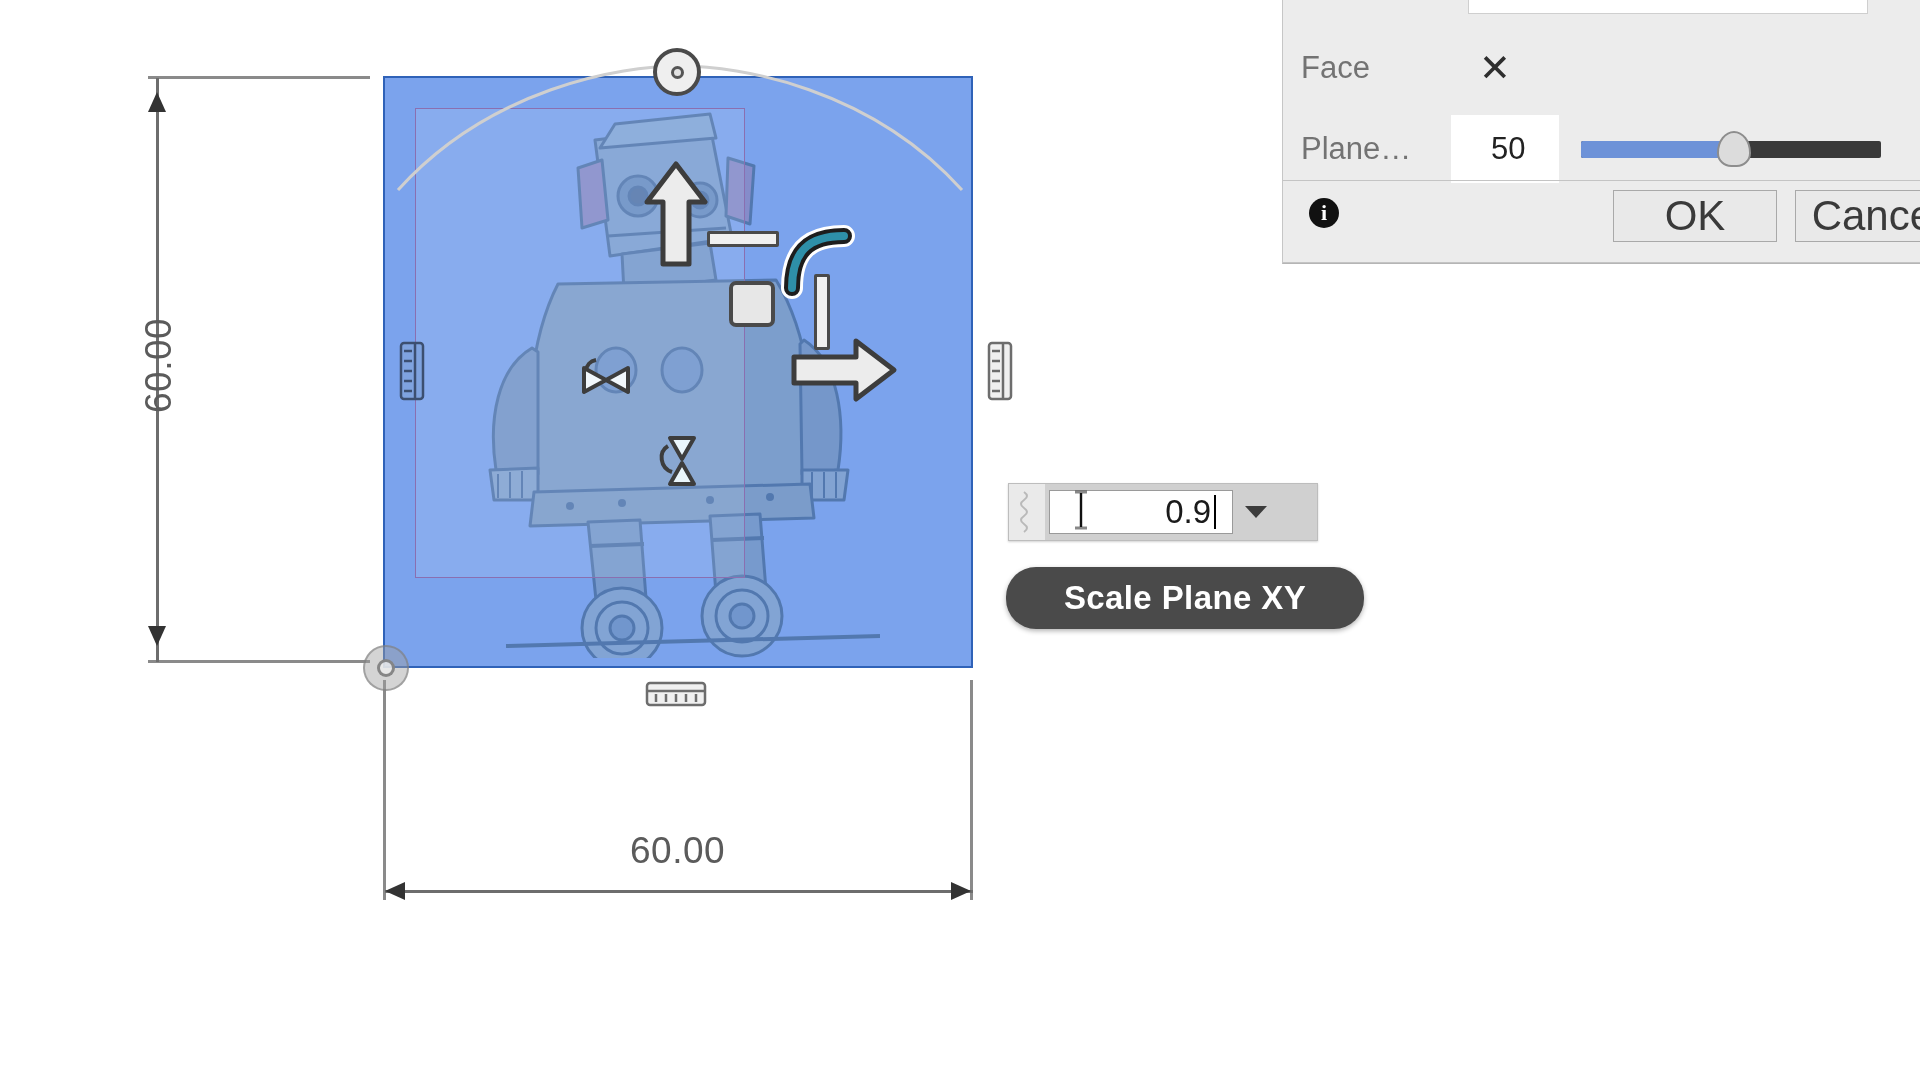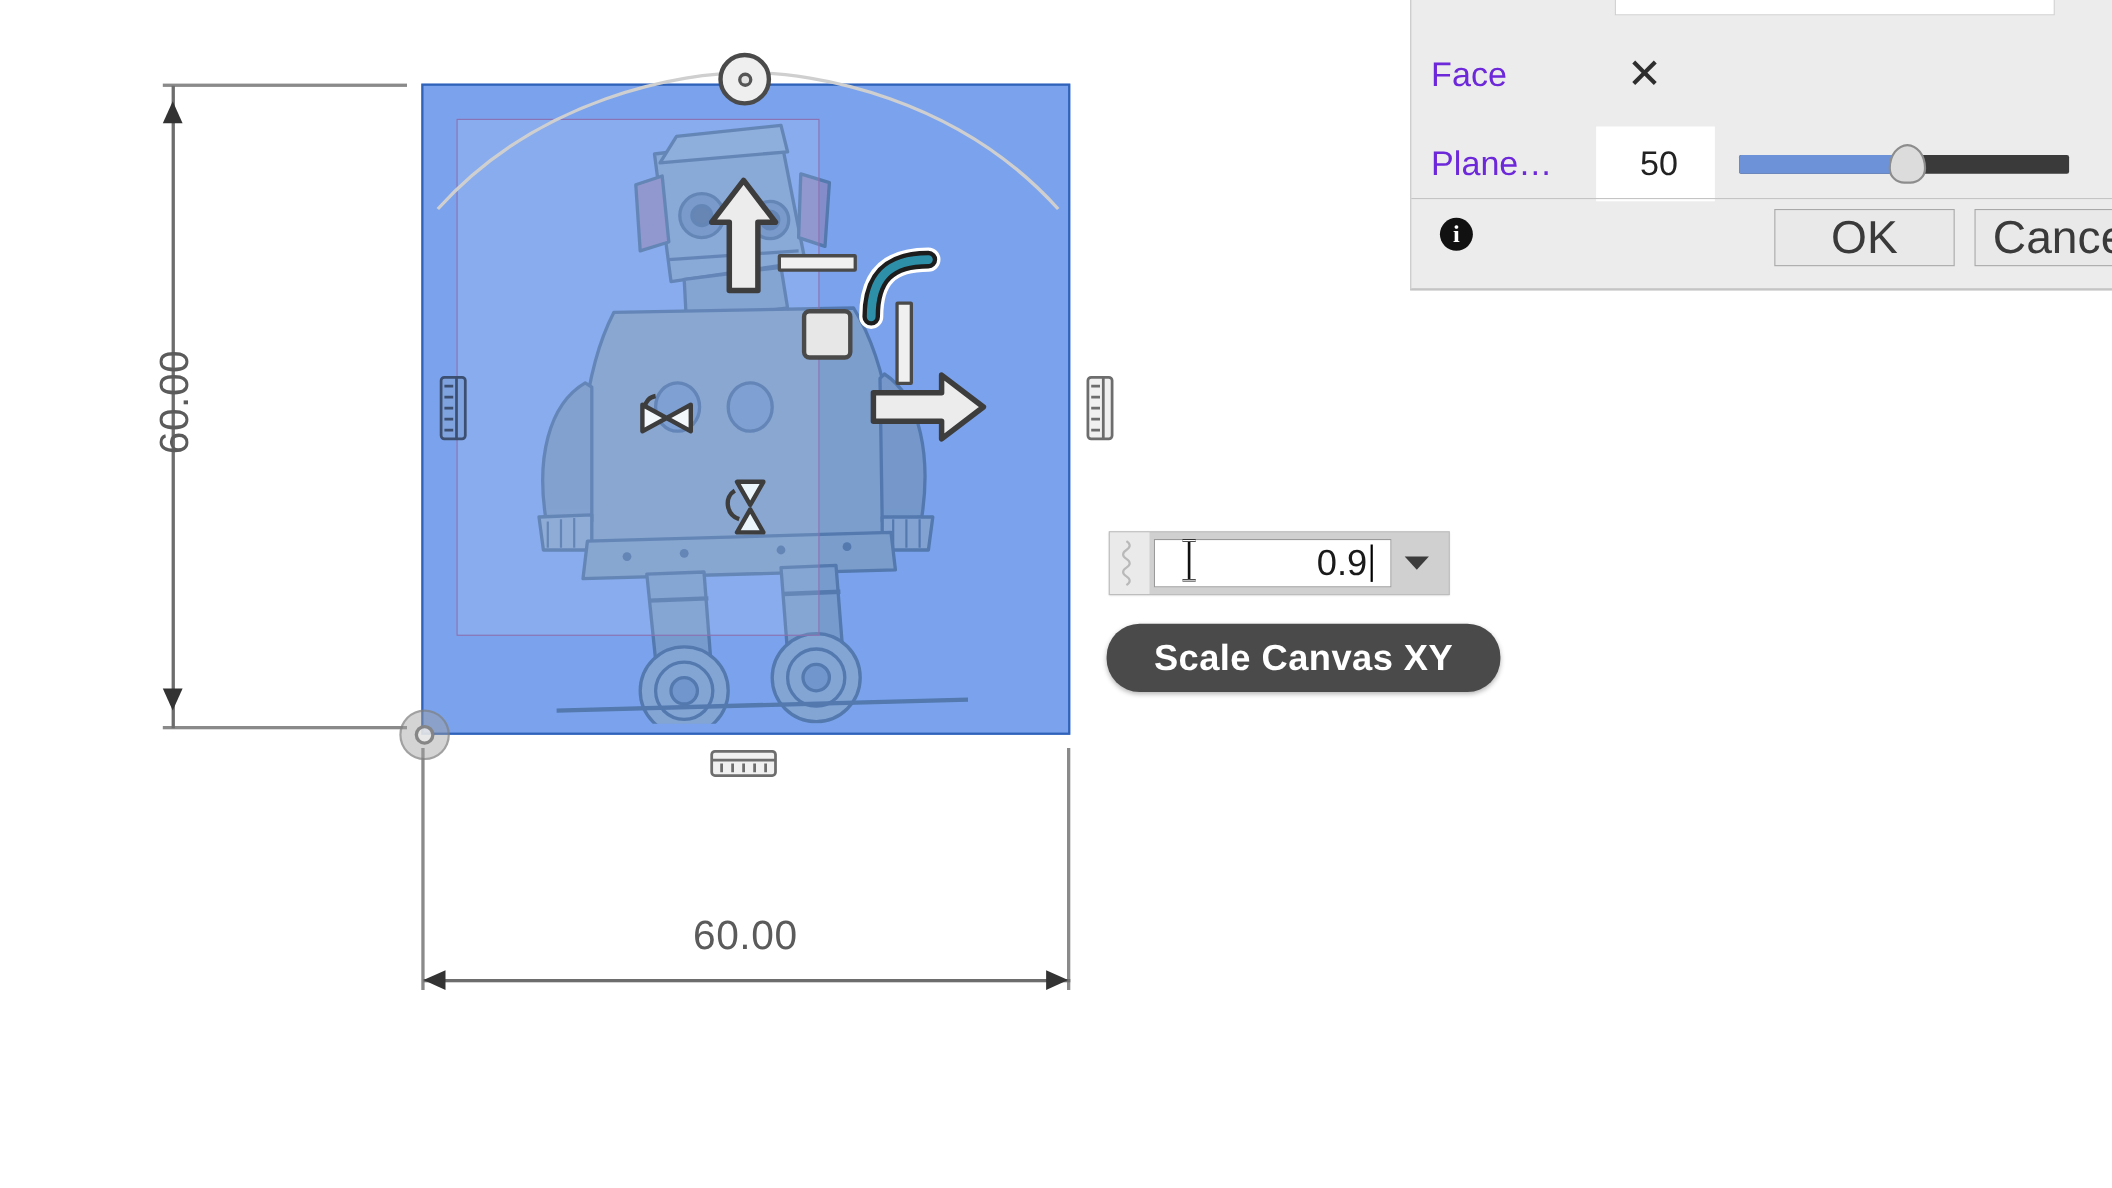--- a/index.html
+++ b/index.html
@@ -83,21 +83,21 @@
 
   
   #value-widget{
     position:absolute;display:flex;align-items:stretch;
     background:#d0d0d0;border:1px solid #bdbdbd;box-sizing:border-box;
     box-shadow:0 1px 2px rgba(0,0,0,.18);
   }
   #drag-grip{width:36px;background:#eaeaea;display:flex;align-items:center;justify-content:center;}
   #drag-grip svg{display:block;}
   #value-box{
-    flex:0 0 auto;width:216px;margin:6px 0 6px 4px;background:#ffffff;
+    flex:0 0 auto;width:184px;margin:6px 0 6px 4px;background:#ffffff;
     border:1px solid #9a9a9a;box-sizing:border-box;
     display:flex;align-items:center;justify-content:flex-end;
     padding-right:16px;position:relative;
   }
   #value-text{font-size:33px;color:#1a1a1a;font-family:"Liberation Sans",sans-serif;}
   #caret{width:2px;height:34px;background:#000;margin-left:3px;}
   #ibeam{position:absolute;left:22px;top:50%;transform:translateY(-50%);}
   #combo-arrow{width:46px;display:flex;align-items:center;justify-content:center;}
   .tri-down{width:0;height:0;border-left:11px solid transparent;
             border-right:11px solid transparent;border-top:12px solid #3c3c3c;}
@@ -109,21 +109,21 @@
     display:flex;align-items:center;justify-content:center;
     box-shadow:0 2px 5px rgba(0,0,0,.3);
   }
 
   
   #dialog{
     position:absolute;background:#ececec;border-left:1px solid #c6c6c6;
     border-bottom:1px solid #b5b5b5;box-sizing:border-box;
   }
   .dlg-row{position:absolute;display:flex;align-items:center;}
-  .dlg-label{font-size:31px;color:#6d28d9;}
+  .dlg-label{font-size:31px;color:#737373;}
   .dlg-field{
     background:#ffffff;border:1px solid #c9c9c9;box-sizing:border-box;
     display:flex;align-items:center;
   }
   .cut-field{background:#ffffff;border:1px solid #cfcfcf;box-sizing:border-box;}
   .sel-text{font-size:31px;color:#2b2b2b;margin-left:8px;}
   .x-btn{font-size:38px;color:#2e2e2e;line-height:1;cursor:default;}
   .num-field{
     background:#ffffff;box-sizing:border-box;display:flex;align-items:center;
     padding-left:10px;font-size:31px;color:#222;
@@ -298,21 +298,21 @@
         </svg>
       </span>
       <span id="value-text">0.9</span>
       <span id="caret"></span>
     </div>
     <div id="combo-arrow">
       <span class="tri-down"></span>
     </div>
   </div>
 
-  <div id="tooltip" style="left:1006px;top:567px;width:358px;height:62px;">Scale Canvas XY</div>
+  <div id="tooltip" style="left:1006px;top:567px;width:358px;height:62px;">Scale Plane XY</div>
 
   <div id="dialog" style="left:1282px;top:0;width:638px;height:264px;">
 
     <div class="cut-field" style="position:absolute;left:185px;top:-22px;width:400px;height:36px;"></div>
 
     <div class="dlg-row" style="left:0;top:38px;width:638px;height:60px;">
       <span class="dlg-label" style="margin-left:18px;width:150px;">Face</span>
       <span class="x-btn" style="margin-left:28px;">✕</span>
     </div>
 

